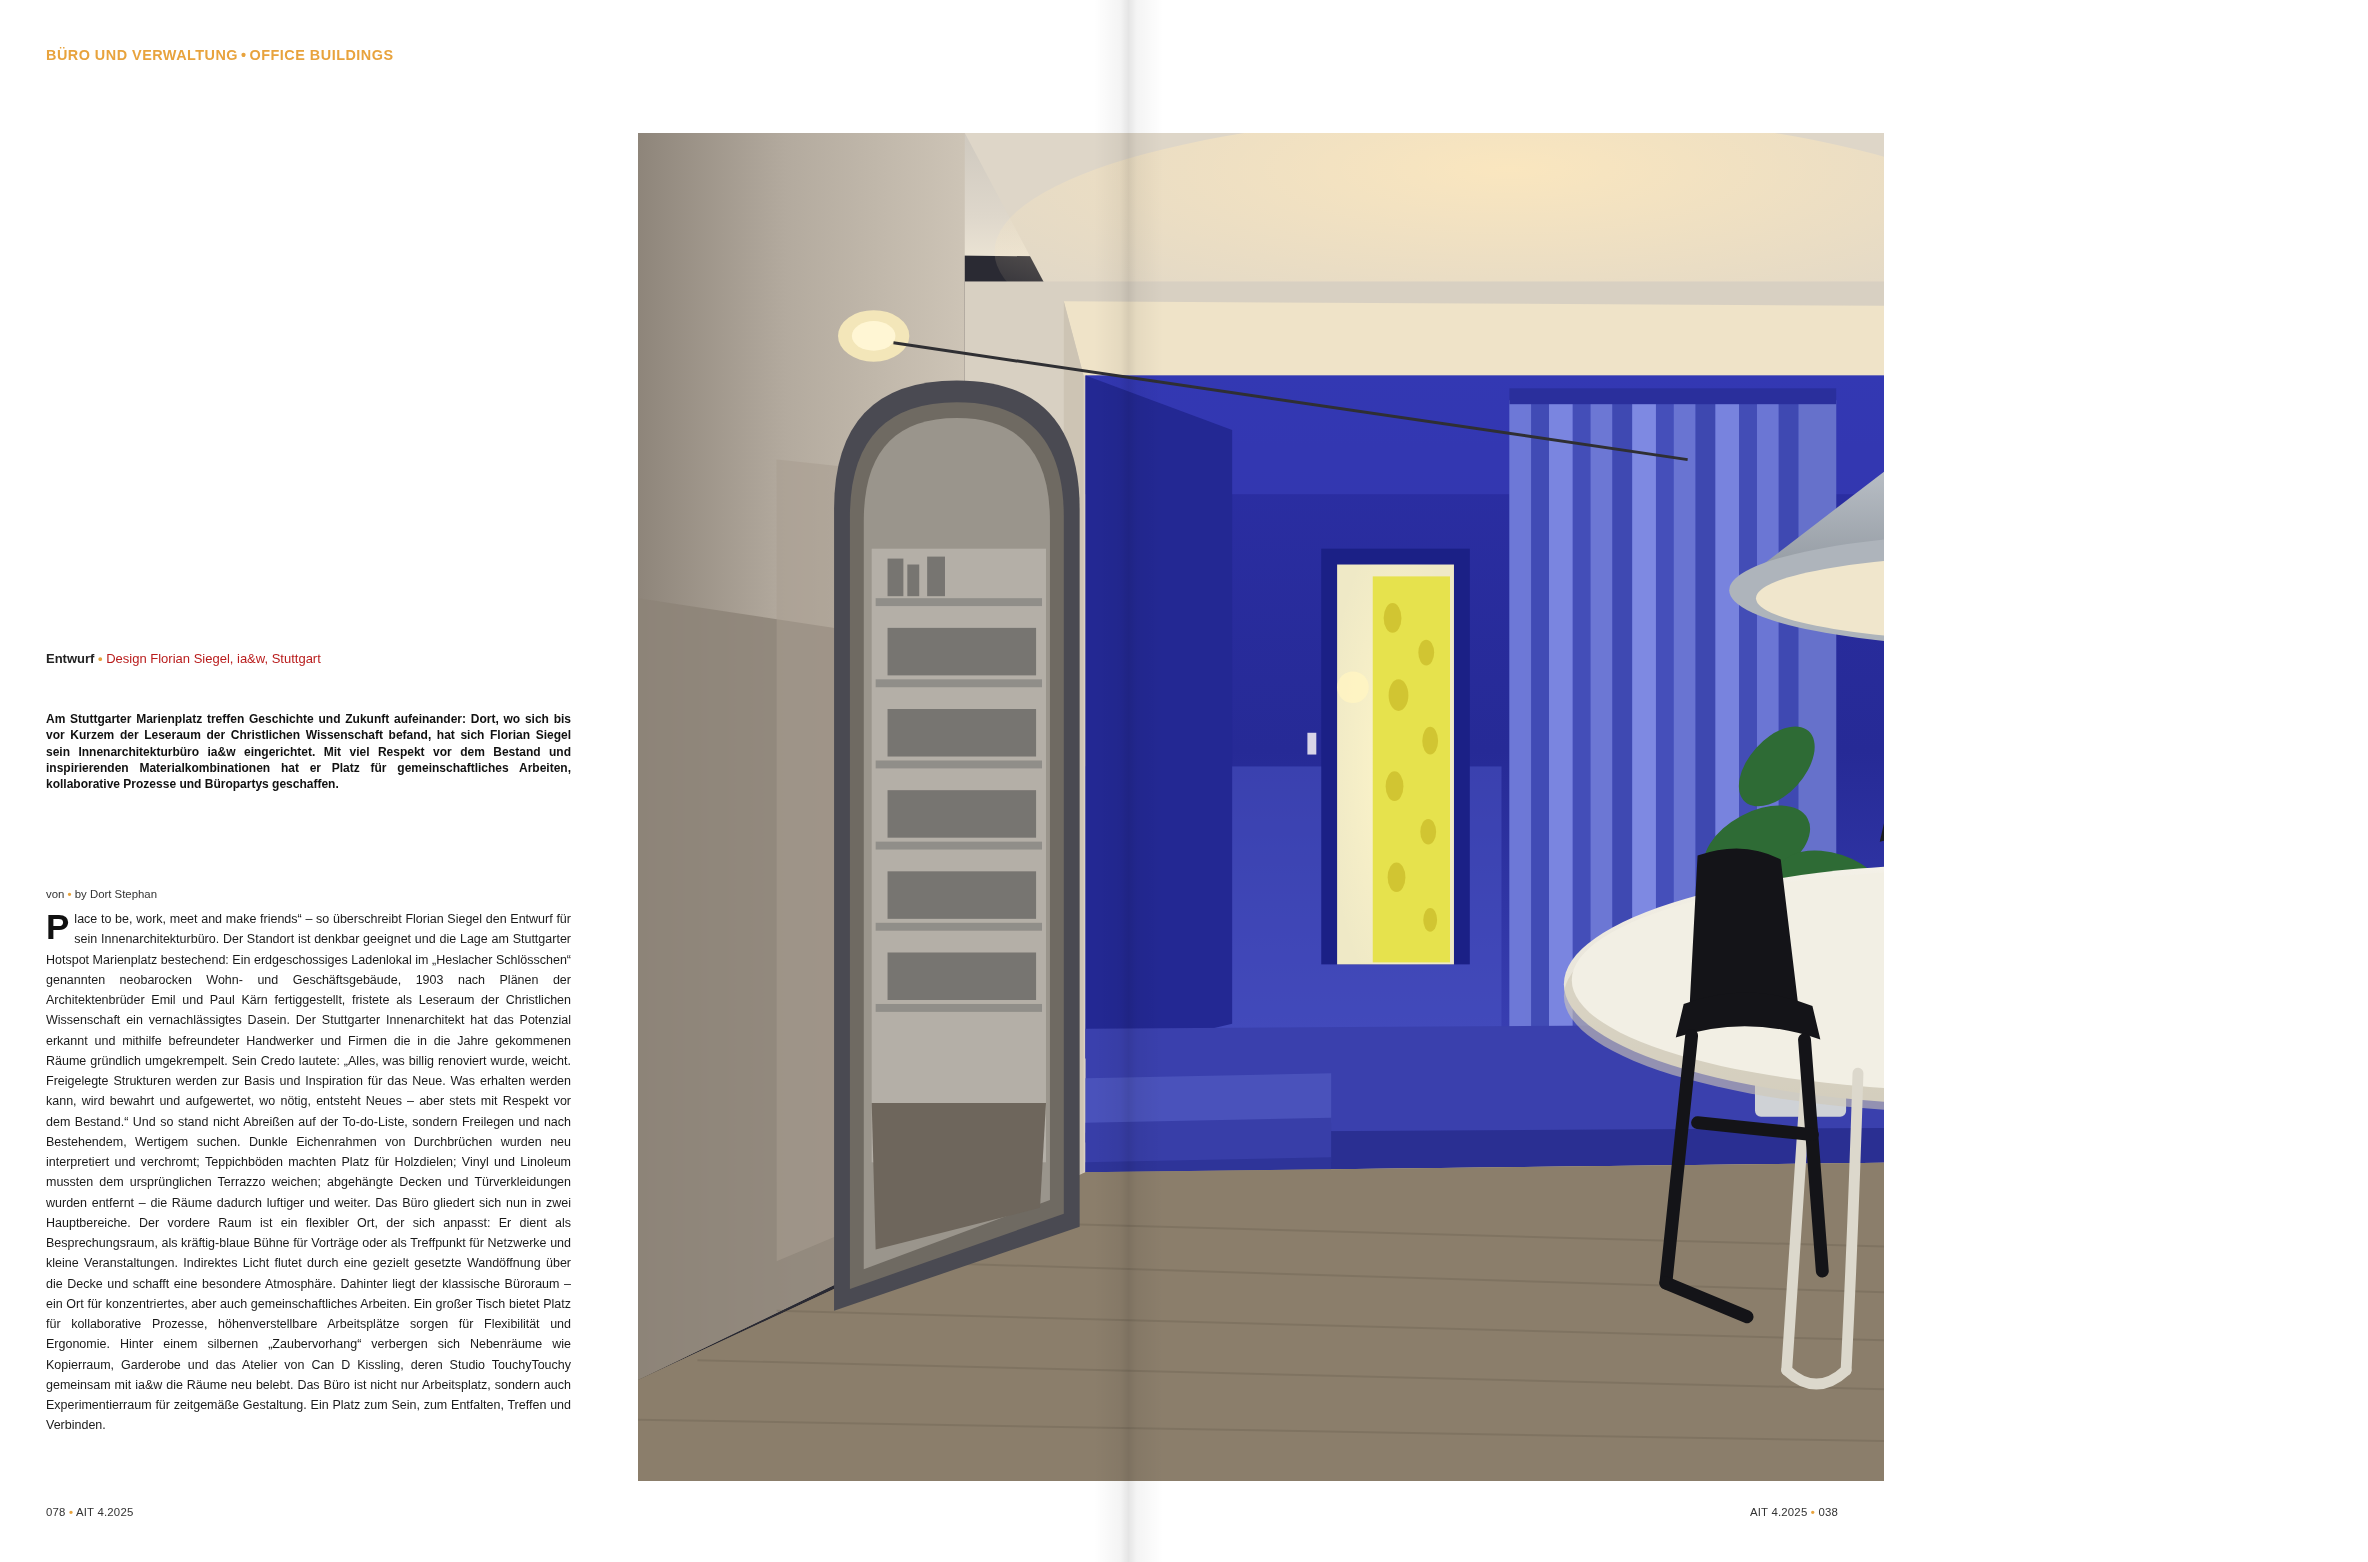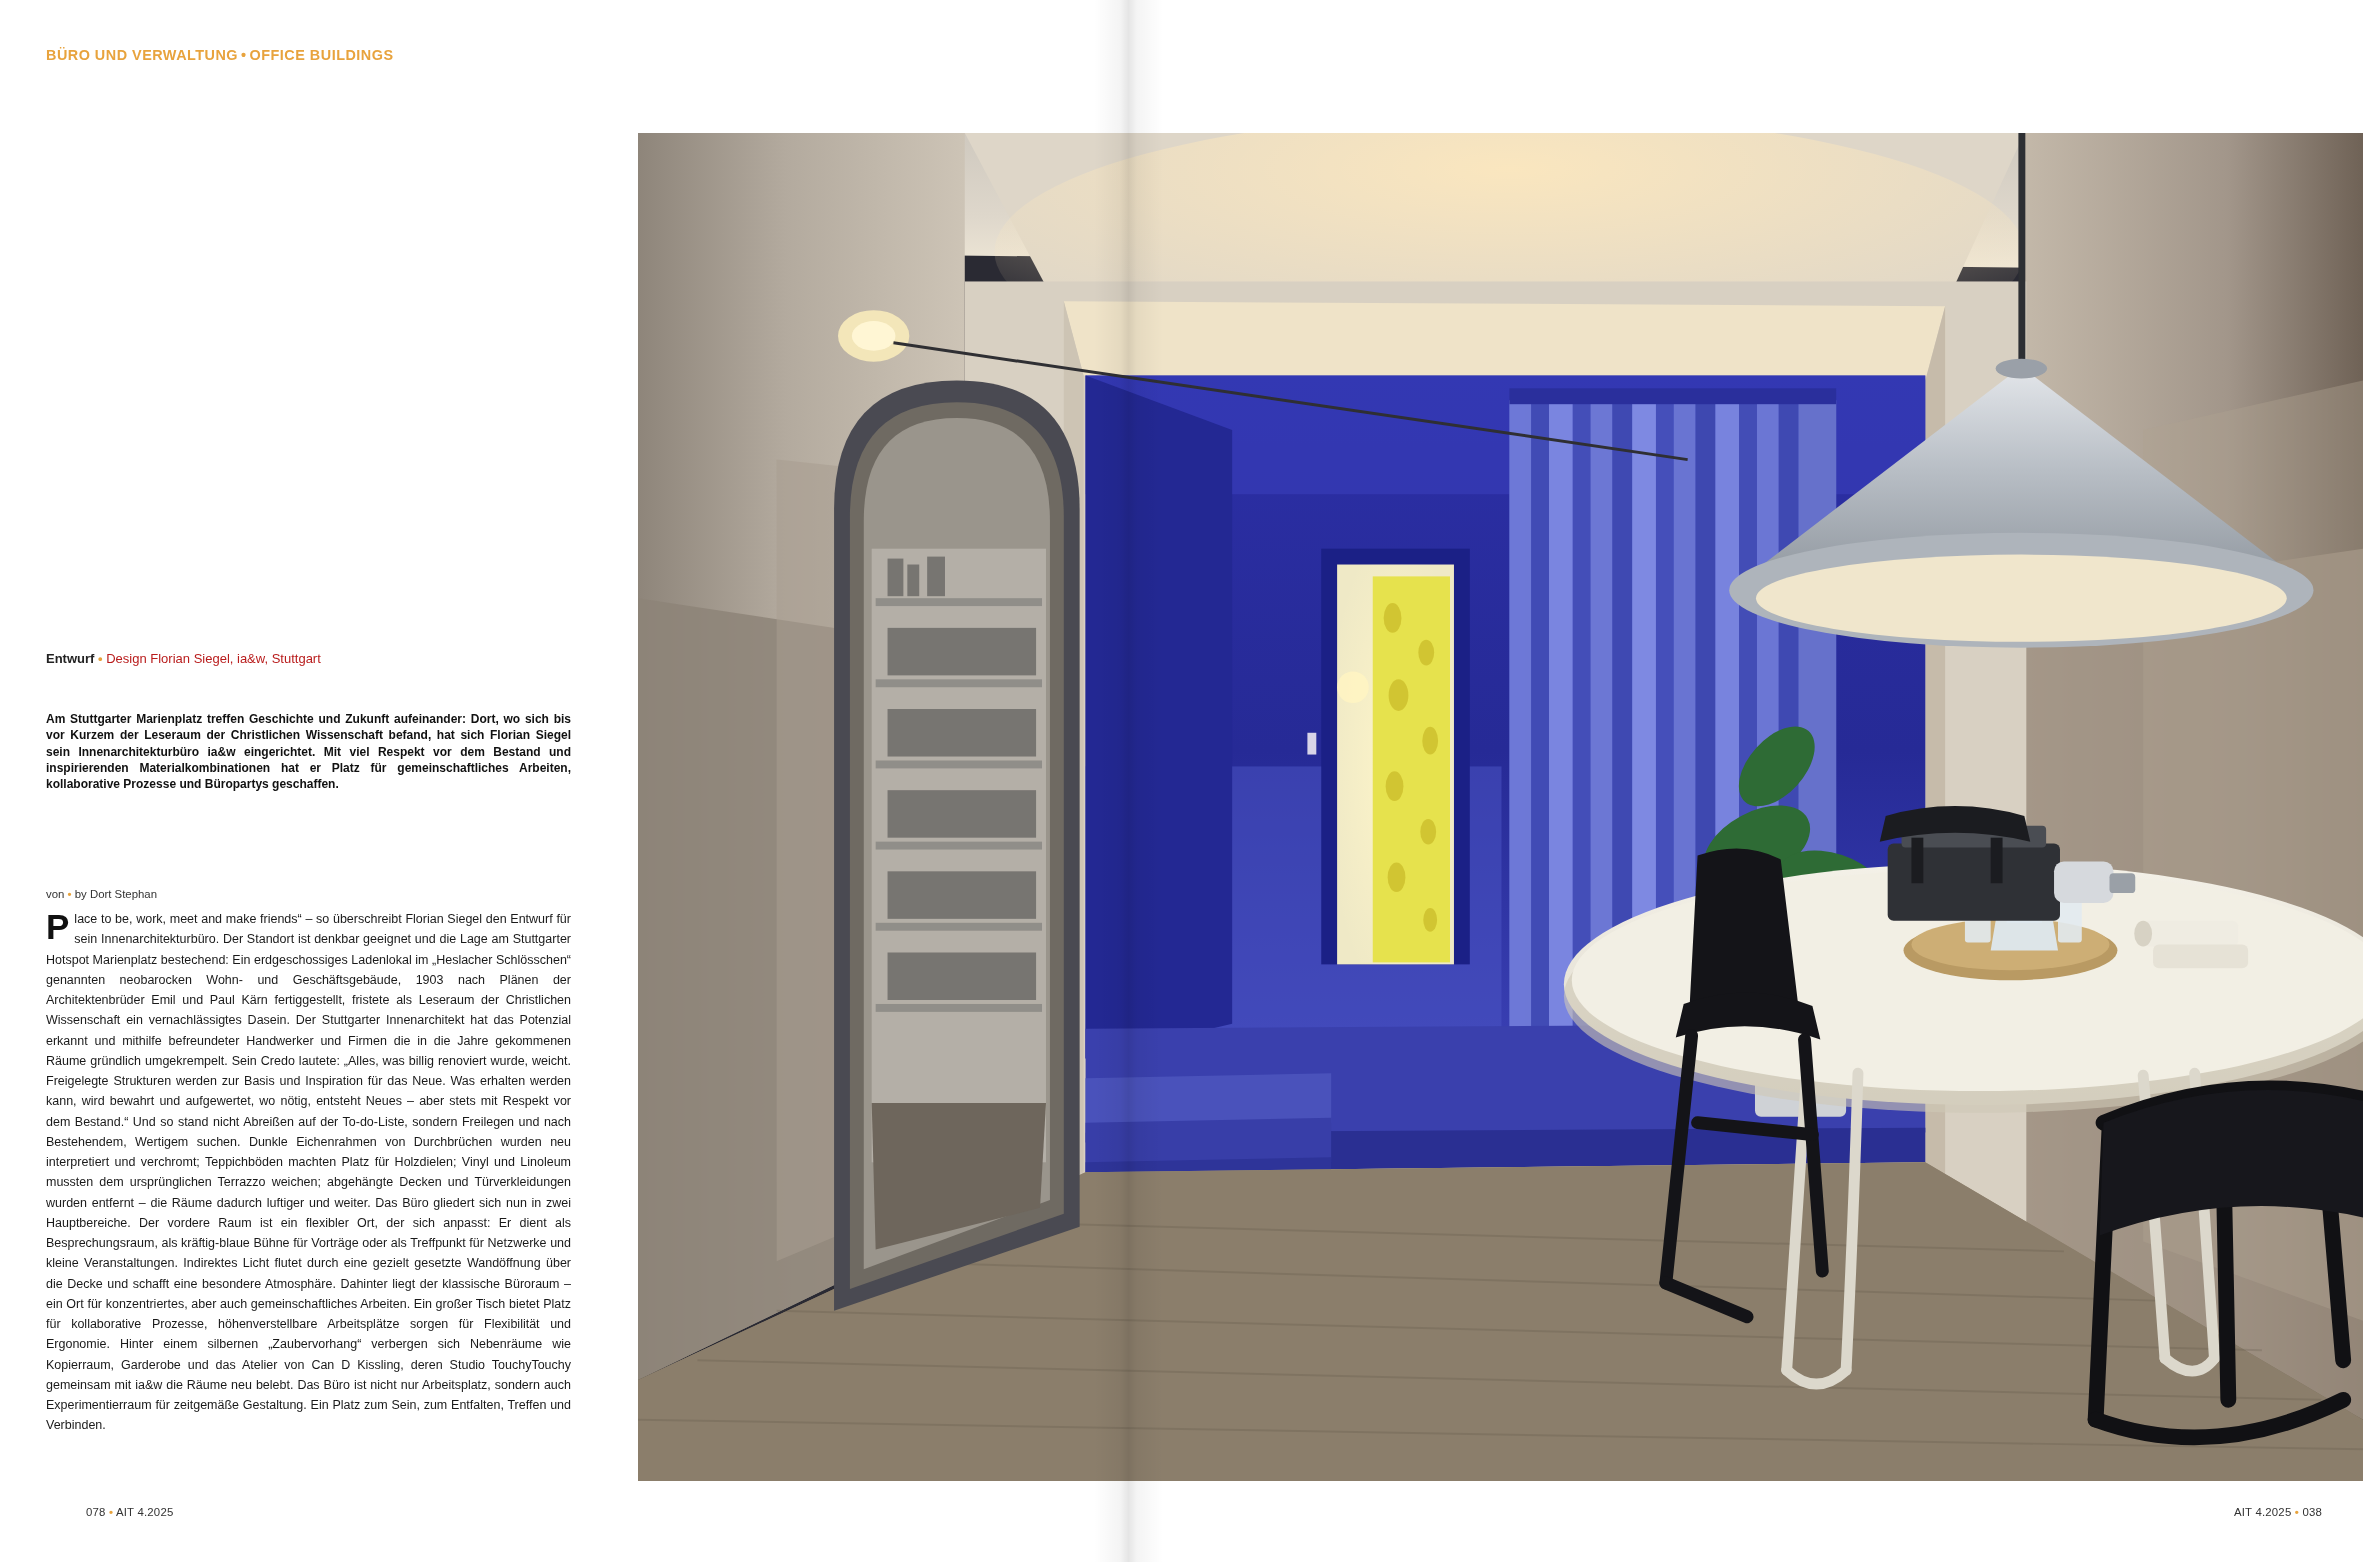--- a/index.html
+++ b/index.html
@@ -6,21 +6,21 @@
     margin: 0;
     padding: 0;
     background: #ffffff;
   }
   body {
     font-family: "Liberation Sans", sans-serif;
     color: #1a1a1a;
   }
   .spread {
     position: relative;
-    width: 2368px;
+    width: 1884px;
     height: 1562px;
     background: #ffffff;
     overflow: hidden;
   }
   
   .gutter {
     position: absolute;
     left: 1094px;
     top: 0;
     width: 69px;
@@ -108,21 +108,21 @@
     color: #111111;
   }
 
   .folio {
     position: absolute;
     bottom: 44px;
     font-size: 11.4px;
     color: #333333;
     letter-spacing: 0.2px;
   }
-  .folio-left { left: 46px; margin-left: 40px; }
+  .folio-left { left: 46px; }
   .folio-right { right: 46px; }
   .folio .dot { color: #e8a33d; font-weight: bold; }
 
   
   .photo {
     position: absolute;
     left: 598px;
     top: 117px;
     width: 1725px;
     height: 1348px;

